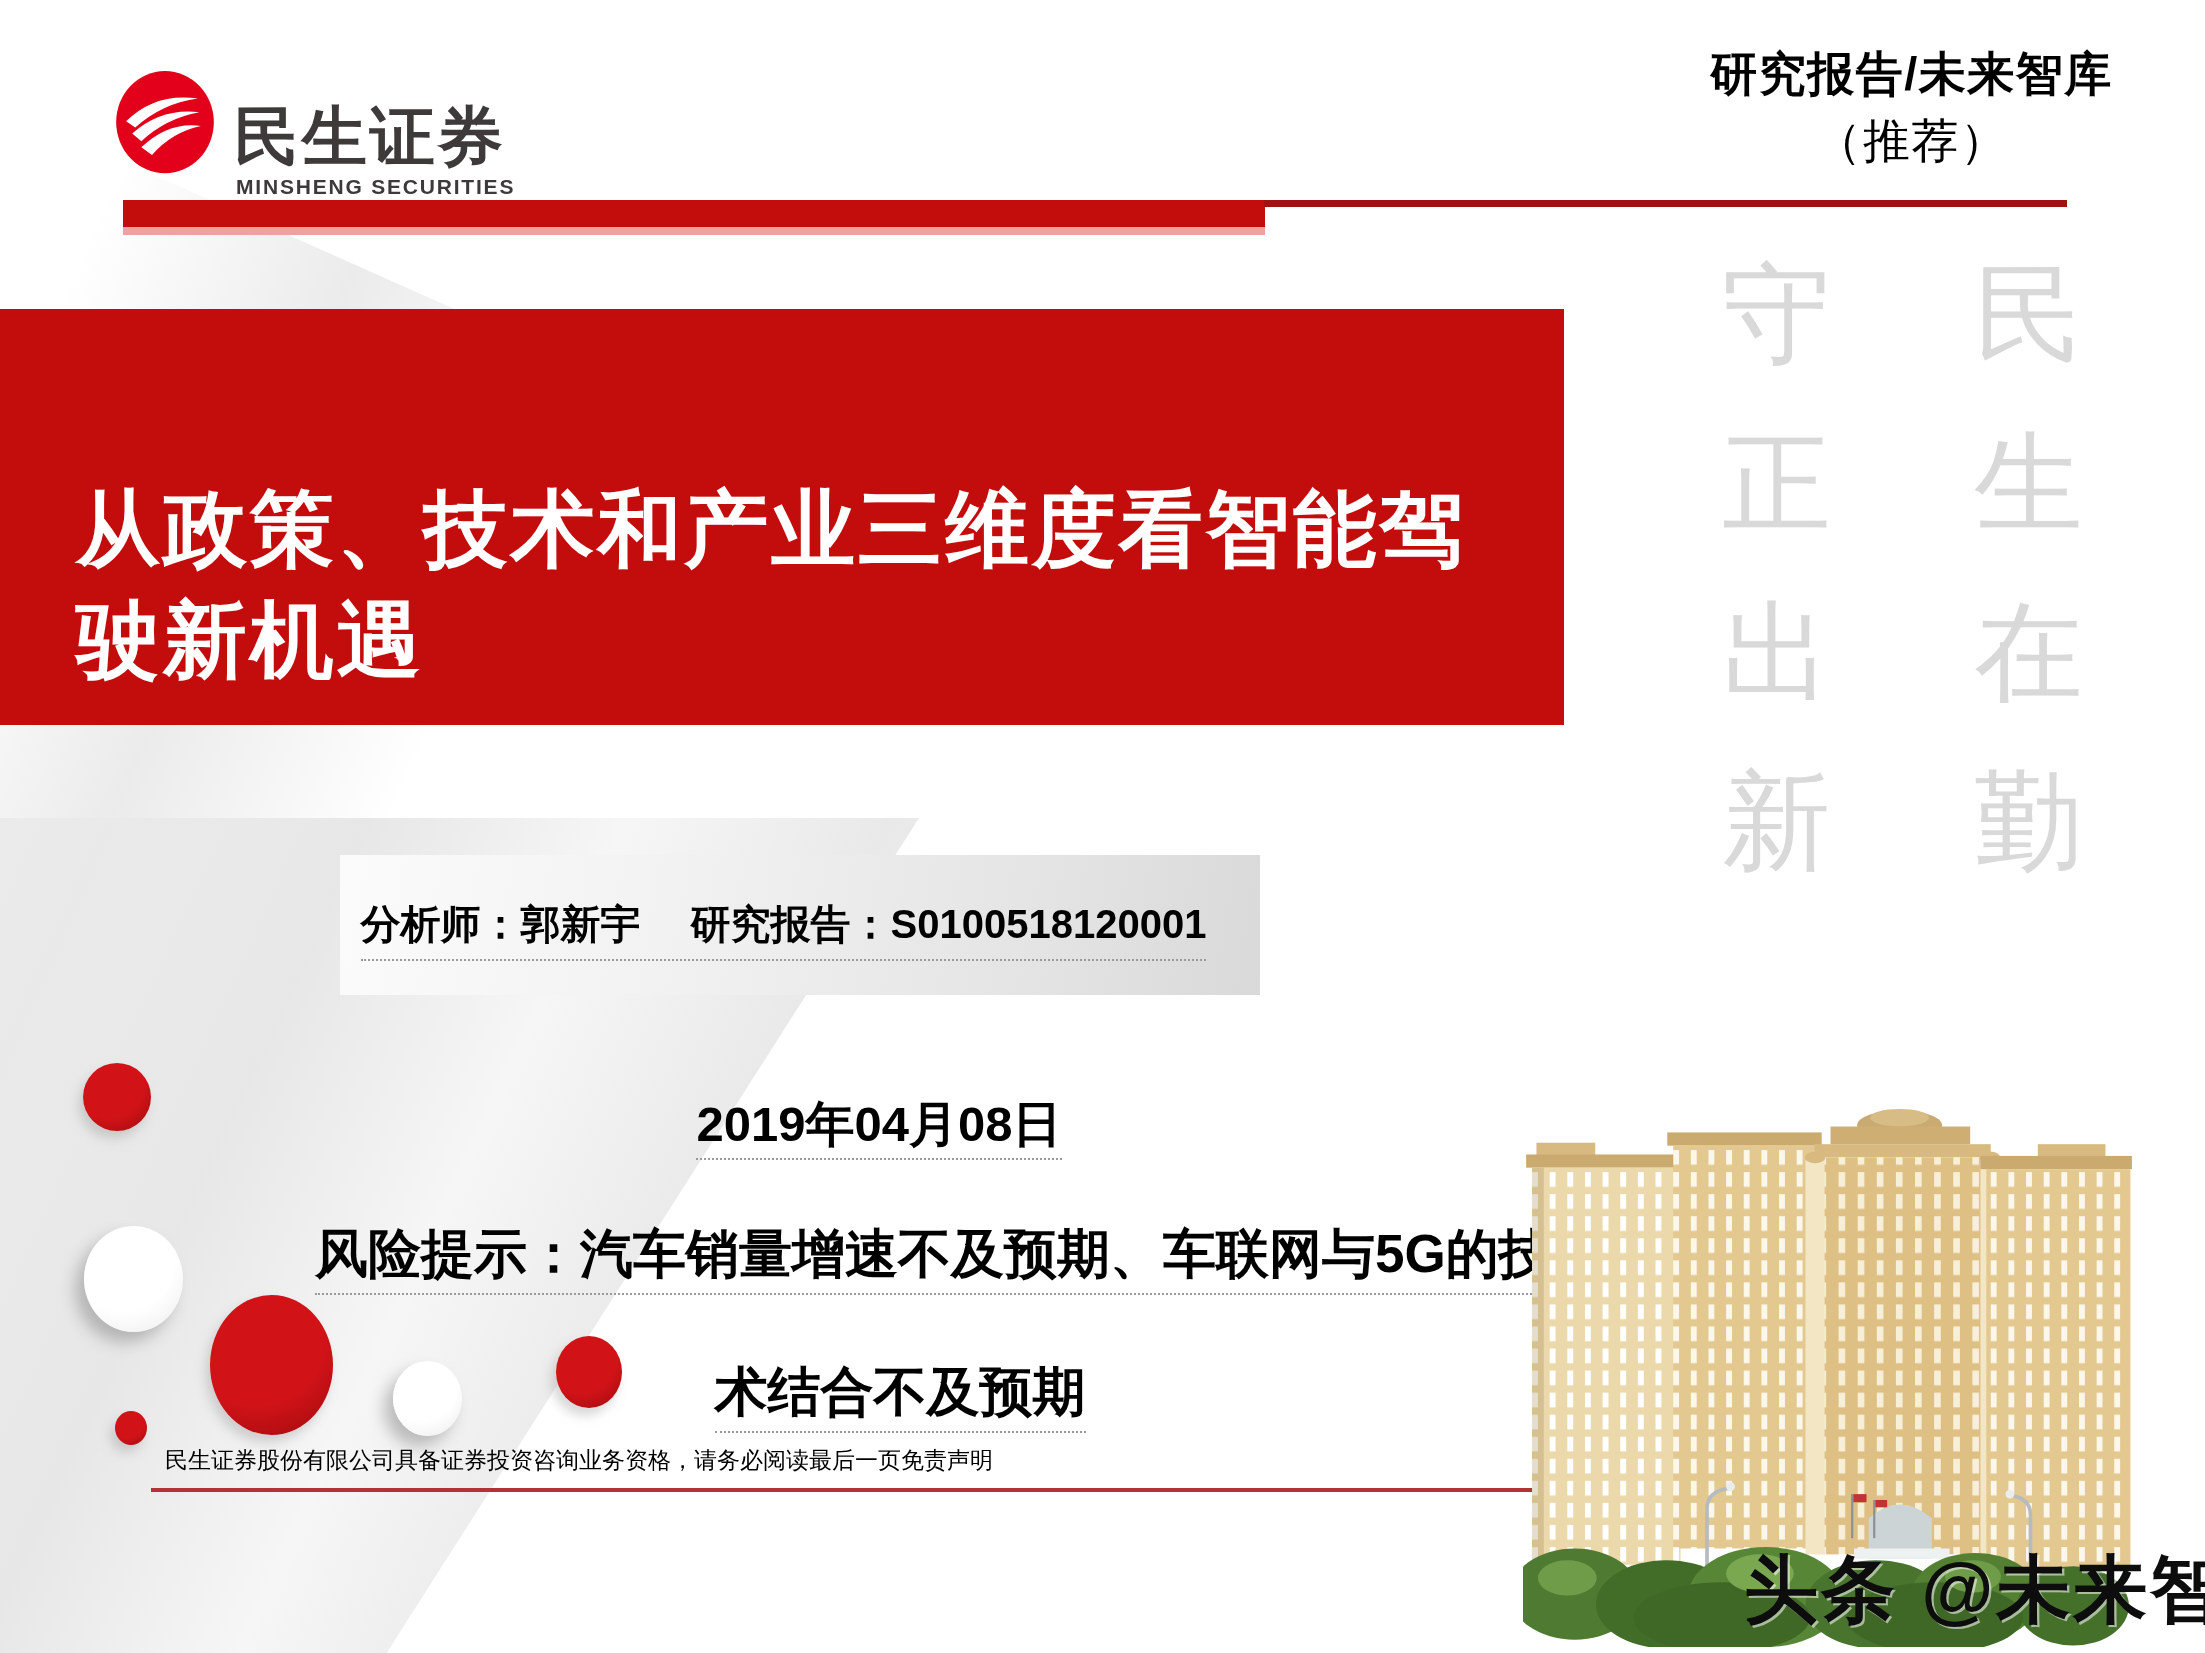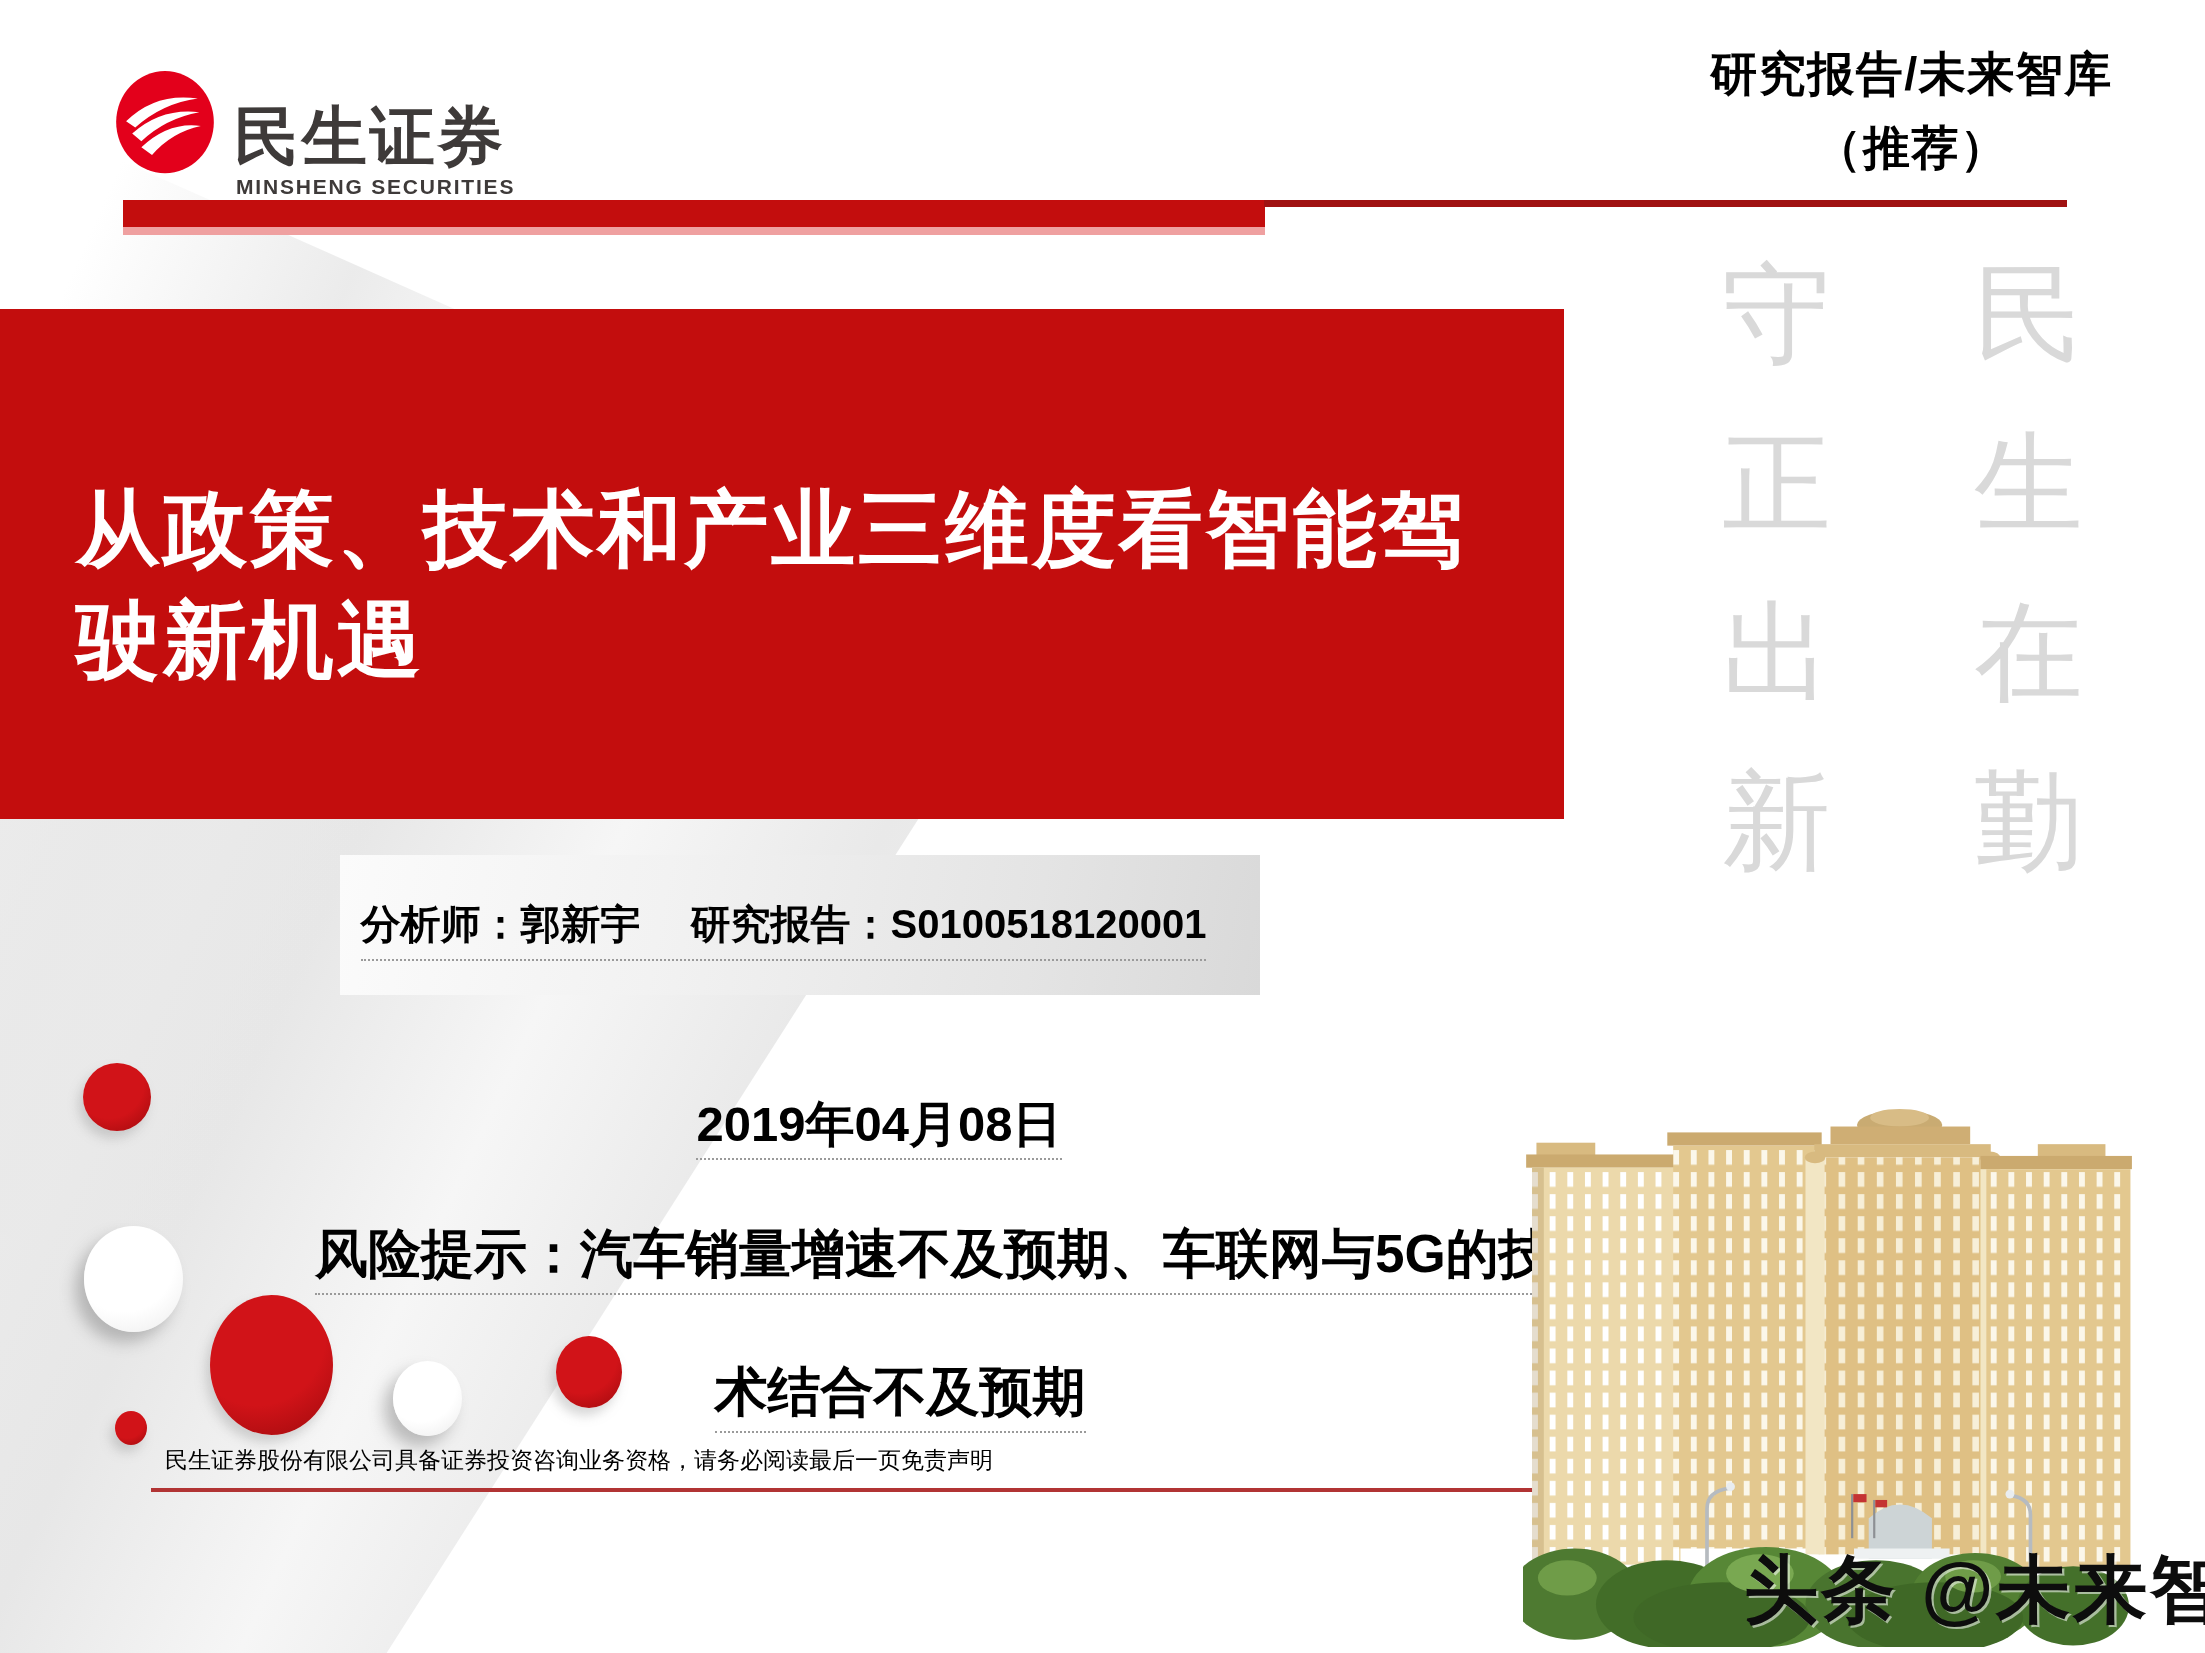--- a/index.html
+++ b/index.html
@@ -23,27 +23,27 @@
   .bg-streak{left:-110px;top:221px;width:515px;height:1029px;z-index:1;
     background:linear-gradient(90deg,rgba(235,235,235,0) 0%,rgba(233,233,233,.9) 50%,rgba(235,235,235,0) 100%);
     transform:rotate(24deg);}
 
   
   .logo-mark{left:115px;top:71px;width:100px;height:103px;z-index:4;}
   .brand-cn{left:234px;top:93px;font-size:65px;font-weight:700;color:var(--ink);letter-spacing:2.9px;z-index:4;}
   .brand-en{left:236px;top:175px;font-size:21px;font-weight:700;color:var(--ink);letter-spacing:1.8px;z-index:4;}
   .report-type{left:1658px;top:43px;width:507px;text-align:center;z-index:4;color:#000;}
   .report-type .l1{font-size:47px;font-weight:800;letter-spacing:1.5px;}
-  .report-type .l2{font-size:47px;font-weight:700;margin-top:11px;letter-spacing:1.5px;}
+  .report-type .l2{font-size:47px;font-weight:400;margin-top:4px;letter-spacing:1.5px;}
 
   .bar-thick{left:123px;top:200px;width:1142px;height:35px;background:var(--red);border-bottom:8.8px solid var(--pink);z-index:3;}
   .bar-thin{left:1264px;top:200px;width:803px;height:6.6px;background:var(--dark-red);z-index:3;}
 
   
-  .title-block{left:0;top:309px;width:1564px;height:510px;background:var(--red);z-index:2;}
+  .title-block{left:0;top:309px;width:1564px;height:416px;background:var(--red);z-index:2;}
   .title-text{position:absolute;left:76px;top:165px;color:#ffffff;font-weight:700;font-size:84px;line-height:1.32;letter-spacing:2.9px;}
 
   
   .wm-col{top:259px;z-index:1;display:flex;flex-direction:column;color:var(--wm);
     font-family:"DejaVu Serif",serif;font-size:109px;line-height:112px;}
   .wm-left{left:1722px;}
   .wm-right{left:1974px;}
   .wm-col .ch{height:112px;margin-bottom:57px;}
 
   

